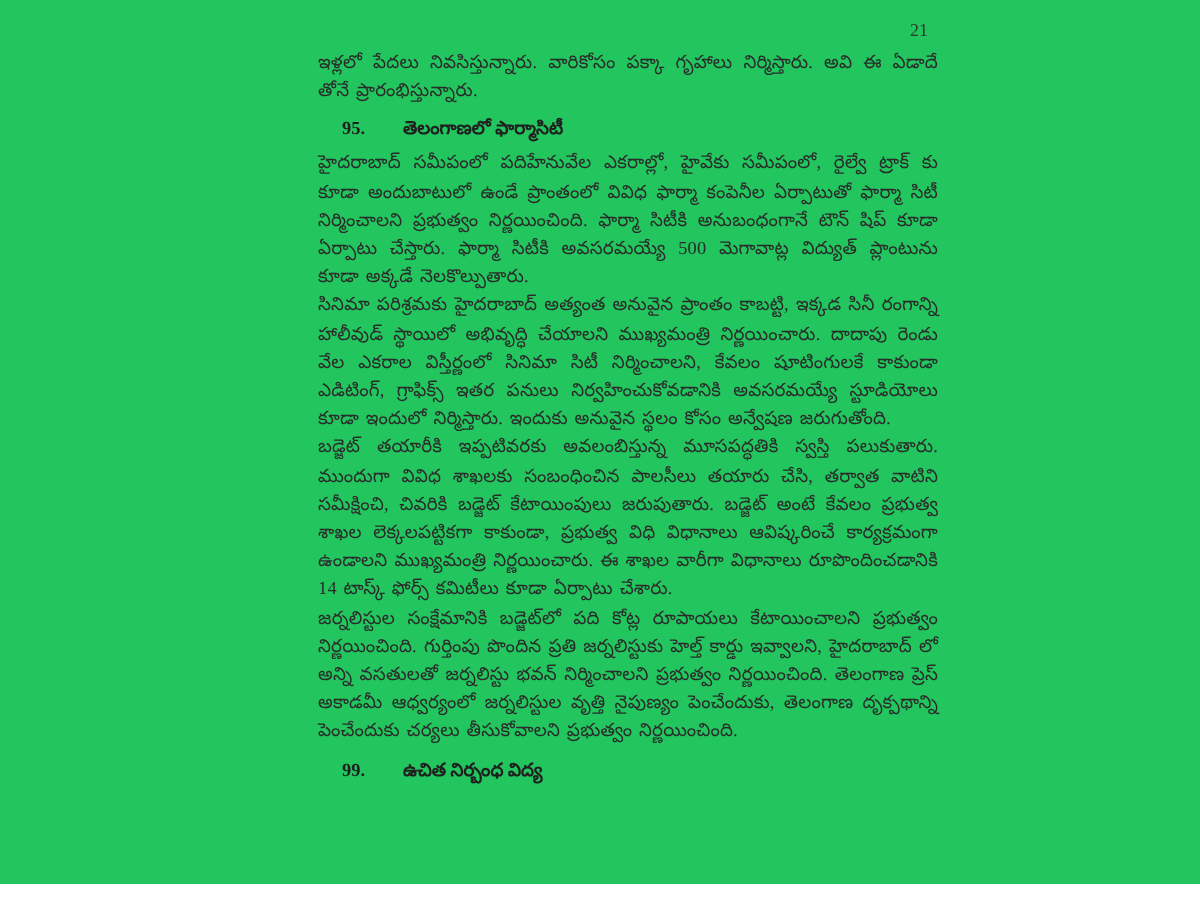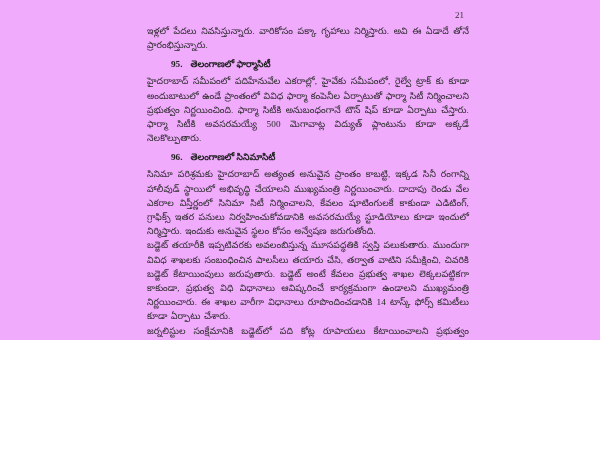--- a/index.html
+++ b/index.html
@@ -3,60 +3,60 @@
 <meta charset="utf-8">
 <style>
   html, body {
     margin: 0;
     padding: 0;
     background: #ffffff;
   }
   .page {
     position: relative;
     width: 600px;
-    height: 340px;
-    background: #f0abfc;
+    height: 442px;
+    background: #22c55e;
     overflow: hidden;
     font-family: "Liberation Serif", serif;
     color: #262626;
   }
   .page-number {
     position: absolute;
     top: 10px;
     right: 136px;
     font-size: 9px;
     line-height: 10px;
     color: #333333;
   }
   .content {
     position: absolute;
     left: 143px;
     top: 24px;
     width: 326px;
   }
   .body-para {
-    margin: 0 0 0 4px;
+    margin: 0 0 0 16px;
     text-align: justify;
     font-size: 9.2px;
     line-height: 14.2px;
     letter-spacing: 0.1px;
     word-spacing: 1px;
     color: #2a2a2a;
   }
   .section-heading {
     font-weight: bold;
     font-size: 9.2px;
     line-height: 13px;
     margin: 6px 0 3px 0;
     color: #1f1f1f;
     white-space: nowrap;
   }
   .section-heading .sec-num {
     display: inline-block;
-    margin-right: 8px;
+    margin-right: 19px;
     padding-left: 28px;
   }
 </style>
 </head>
 <body>
 
 <div class="page">
 
   <div class="page-number">21</div>
 
@@ -65,23 +65,20 @@
     <p class="body-para">ఇళ్లలో పేదలు నివసిస్తున్నారు. వారికోసం పక్కా గృహాలు నిర్మిస్తారు. అవి ఈ ఏడాదే తోనే ప్రారంభిస్తున్నారు.</p>
 
     <div class="section">
       <div class="section-heading">
         <span class="sec-num">95.</span><span>తెలంగాణలో ఫార్మాసిటీ</span>
       </div>
       <p class="body-para">హైదరాబాద్ సమీపంలో పదిహేనువేల ఎకరాల్లో, హైవేకు సమీపంలో, రైల్వే ట్రాక్ కు కూడా అందుబాటులో ఉండే ప్రాంతంలో వివిధ ఫార్మా కంపెనీల ఏర్పాటుతో ఫార్మా సిటీ నిర్మించాలని ప్రభుత్వం నిర్ణయించింది. ఫార్మా సిటీకి అనుబంధంగానే టౌన్ షిప్ కూడా ఏర్పాటు చేస్తారు. ఫార్మా సిటీకి అవసరమయ్యే 500 మెగావాట్ల విద్యుత్ ప్లాంటును కూడా అక్కడే నెలకొల్పుతారు.</p>
     </div>
 
     <div class="section">
-      <div class="section-heading">
-        <span class="sec-num">96.</span><span>తెలంగాణలో సినిమాసిటీ</span>
-      </div>
       <p class="body-para">సినిమా పరిశ్రమకు హైదరాబాద్ అత్యంత అనువైన ప్రాంతం కాబట్టి, ఇక్కడ సినీ రంగాన్ని హాలీవుడ్ స్థాయిలో అభివృద్ధి చేయాలని ముఖ్యమంత్రి నిర్ణయించారు. దాదాపు రెండు వేల ఎకరాల విస్తీర్ణంలో సినిమా సిటీ నిర్మించాలని, కేవలం షూటింగులకే కాకుండా ఎడిటింగ్, గ్రాఫిక్స్ ఇతర పనులు నిర్వహించుకోవడానికి అవసరమయ్యే స్టూడియోలు కూడా ఇందులో నిర్మిస్తారు. ఇందుకు అనువైన స్థలం కోసం అన్వేషణ జరుగుతోంది.</p>
     </div>
 
     <div class="section">
       <p class="body-para">బడ్జెట్ తయారీకి ఇప్పటివరకు అవలంబిస్తున్న మూసపద్ధతికి స్వస్తి పలుకుతారు. ముందుగా వివిధ శాఖలకు సంబంధించిన పాలసీలు తయారు చేసి, తర్వాత వాటిని సమీక్షించి, చివరికి బడ్జెట్ కేటాయింపులు జరుపుతారు. బడ్జెట్ అంటే కేవలం ప్రభుత్వ శాఖల లెక్కలపట్టికగా కాకుండా, ప్రభుత్వ విధి విధానాలు ఆవిష్కరించే కార్యక్రమంగా ఉండాలని ముఖ్యమంత్రి నిర్ణయించారు. ఈ శాఖల వారీగా విధానాలు రూపొందించడానికి 14 టాస్క్ ఫోర్స్ కమిటీలు కూడా ఏర్పాటు చేశారు.</p>
     </div>
 
     <div class="section">
       <p class="body-para">జర్నలిస్టుల సంక్షేమానికి బడ్జెట్‌లో పది కోట్ల రూపాయలు కేటాయించాలని ప్రభుత్వం నిర్ణయించింది. గుర్తింపు పొందిన ప్రతి జర్నలిస్టుకు హెల్త్ కార్డు ఇవ్వాలని, హైదరాబాద్ లో అన్ని వసతులతో జర్నలిస్టు భవన్ నిర్మించాలని ప్రభుత్వం నిర్ణయించింది. తెలంగాణ ప్రెస్ అకాడమీ ఆధ్వర్యంలో జర్నలిస్టుల వృత్తి నైపుణ్యం పెంచేందుకు, తెలంగాణ దృక్పథాన్ని పెంచేందుకు చర్యలు తీసుకోవాలని ప్రభుత్వం నిర్ణయించింది.</p>
     </div>

